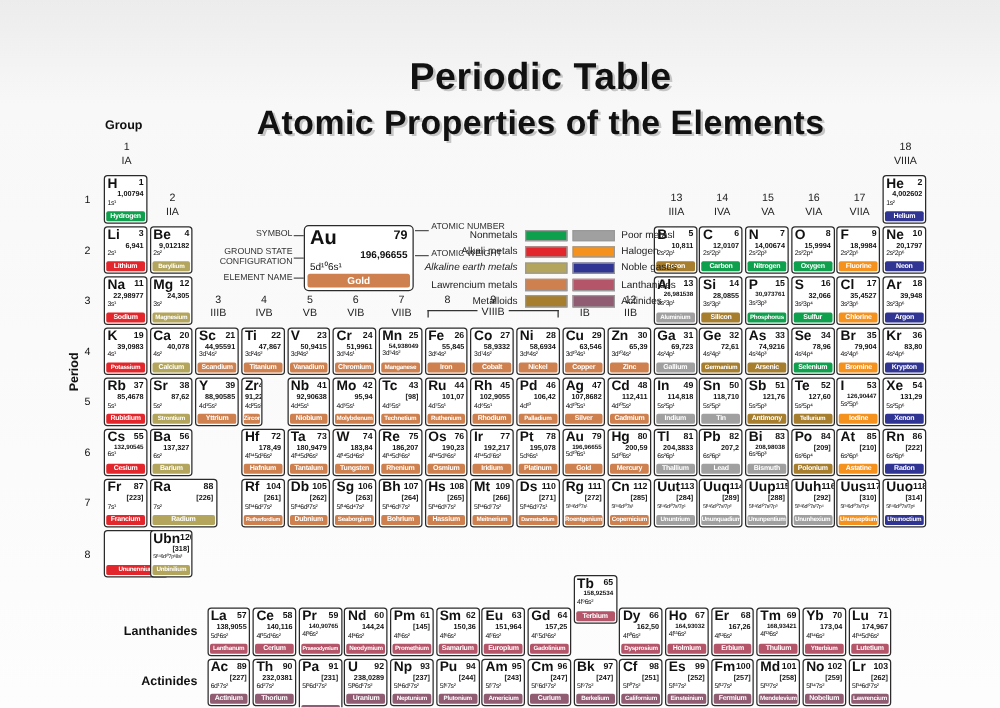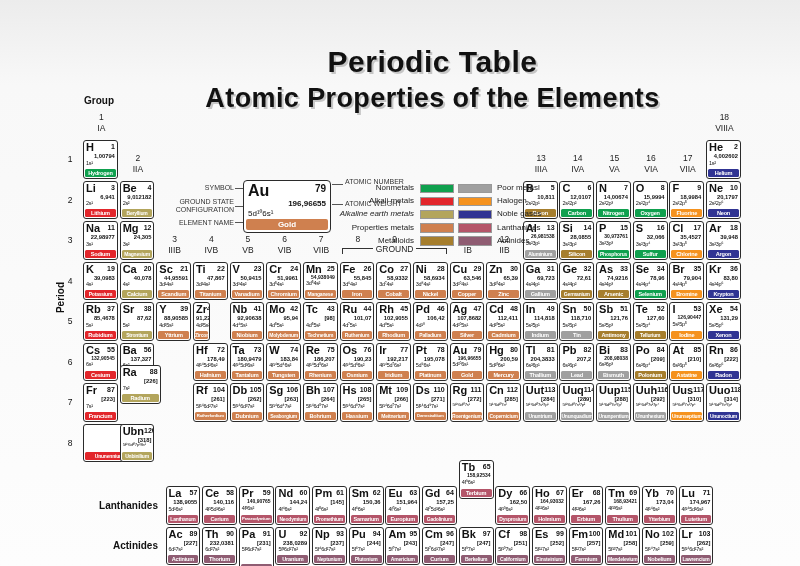--- a/index.html
+++ b/index.html
@@ -727,21 +727,21 @@
     </div>
     <div class="cell" style="left: 83px; top: 383px; width: 34.85px; height: 38.5px;">
       <div class="top">
         <span class="sym">Fr</span>
         <span class="anum">87</span>
       </div>
       <div class="wt" style="font-size:5.8px">[223]</div>
       <div class="cfg" style="font-size:5.5px">7s¹</div>
       <div class="nm" style="font-size:5.6px;background:#E2262B">Francium</div>
     </div>
-    <div class="cell" style="left: 119.65px; top: 365px; width: 41px; height: 38.5px;">
+    <div class="cell" style="left: 119.65px; top: 383px; width: 54px; height: 38.5px;">
       <div class="top">
         <span class="sym">Ra</span>
         <span class="anum">88</span>
       </div>
       <div class="wt" style="font-size:5.8px">[226]</div>
       <div class="cfg" style="font-size:5.5px">7s²</div>
       <div class="nm" style="font-size:5.6px;background:#B3A55C">Radium</div>
     </div>
     <div class="cell" style="left: 192.95px; top: 383px; width: 34.85px; height: 38.5px;">
       <div class="top">
@@ -1233,38 +1233,38 @@
     <div class="ghead" style="left: 449.5px; top: 233.5px; width: 36.65px;">
       <div class="gnum">11</div>
       <div class="glab">IB</div>
     </div>
     <div class="ghead" style="left: 486.15px; top: 233.5px; width: 36.65px;">
       <div class="gnum">12</div>
       <div class="glab">IIB</div>
     </div>
     <div class="bracket" style="left: 341.55px; top: 245px; width: 105.95px;">
       <span class="bl"></span>
-      <span class="bt">GROUND</span>
+      <span class="bt">VIIIB</span>
       <span class="br"></span>
     </div>
     <div class="pnum" style="left: 62px; top: 154px;">1</div>
     <div class="pnum" style="left: 62px; top: 194.5px;">2</div>
     <div class="pnum" style="left: 62px; top: 235px;">3</div>
     <div class="pnum" style="left: 62px; top: 275.5px;">4</div>
     <div class="pnum" style="left: 62px; top: 316px;">5</div>
     <div class="pnum" style="left: 62px; top: 356.5px;">6</div>
     <div class="pnum" style="left: 62px; top: 397px;">7</div>
     <div class="pnum" style="left: 62px; top: 437.5px;">8</div>
     <div class="leglabel" style="left: 318px; top: 184px; width: 96px; text-align: right;">Nonmetals</div>
     <div class="swatch" style="left: 420px; top: 183.5px; background: rgb(15, 160, 78);"></div>
     <div class="leglabel" style="left: 318px; top: 197.2px; width: 96px; text-align: right;">Alkali metals</div>
     <div class="swatch" style="left: 420px; top: 196.7px; background: rgb(226, 38, 43);"></div>
     <div class="leglabel" style="left: 318px; top: 210.4px; width: 96px; text-align: right; font-style: italic;">Alkaline earth metals</div>
     <div class="swatch" style="left: 420px; top: 209.9px; background: rgb(179, 165, 92);"></div>
-    <div class="leglabel" style="left: 318px; top: 223.6px; width: 96px; text-align: right;">Properties metals</div>
+    <div class="leglabel" style="left: 318px; top: 223.6px; width: 96px; text-align: right;">Lawrencium metals</div>
     <div class="swatch" style="left: 420px; top: 223.1px; background: rgb(207, 128, 79);"></div>
     <div class="leglabel" style="left: 318px; top: 236.8px; width: 96px; text-align: right;">Metalloids</div>
     <div class="swatch" style="left: 420px; top: 236.3px; background: rgb(166, 126, 45);"></div>
     <div class="swatch" style="left: 458px; top: 183.5px; background: rgb(160, 160, 160);"></div>
     <div class="leglabel" style="left: 497px; top: 184px; width: 100px;">Poor metasl</div>
     <div class="swatch" style="left: 458px; top: 196.7px; background: rgb(245, 146, 30);"></div>
     <div class="leglabel" style="left: 497px; top: 197.2px; width: 100px;">Halogen</div>
     <div class="swatch" style="left: 458px; top: 209.9px; background: rgb(48, 52, 147);"></div>
     <div class="leglabel" style="left: 497px; top: 210.4px; width: 100px;">Noble gases</div>
     <div class="swatch" style="left: 458px; top: 223.1px; background: rgb(180, 85, 105);"></div>

